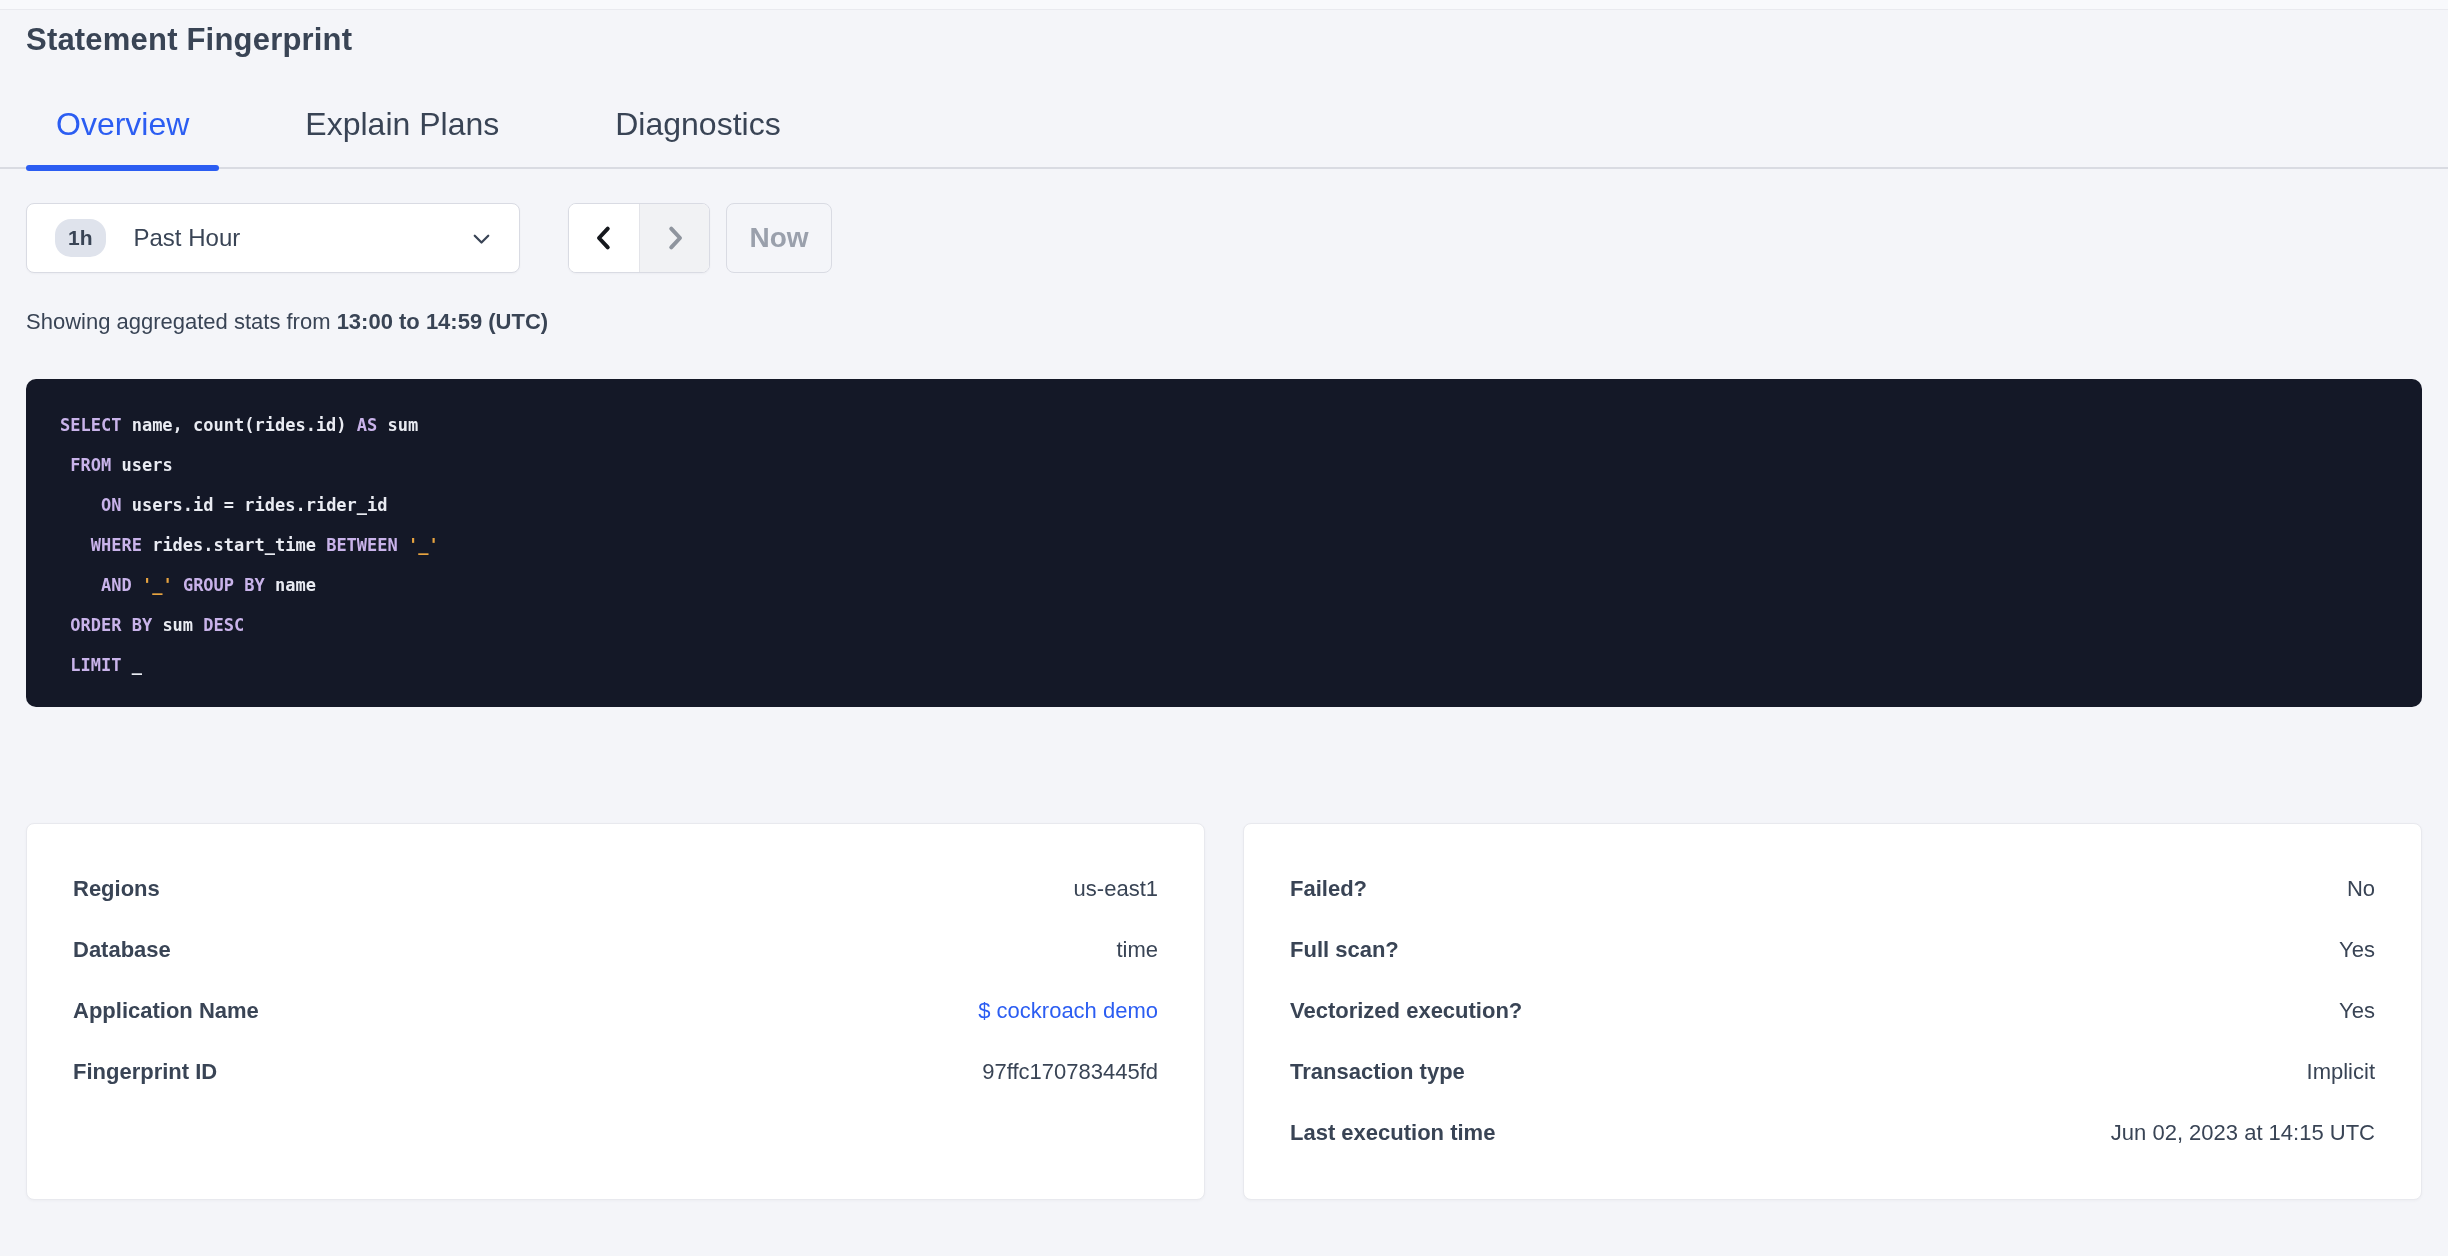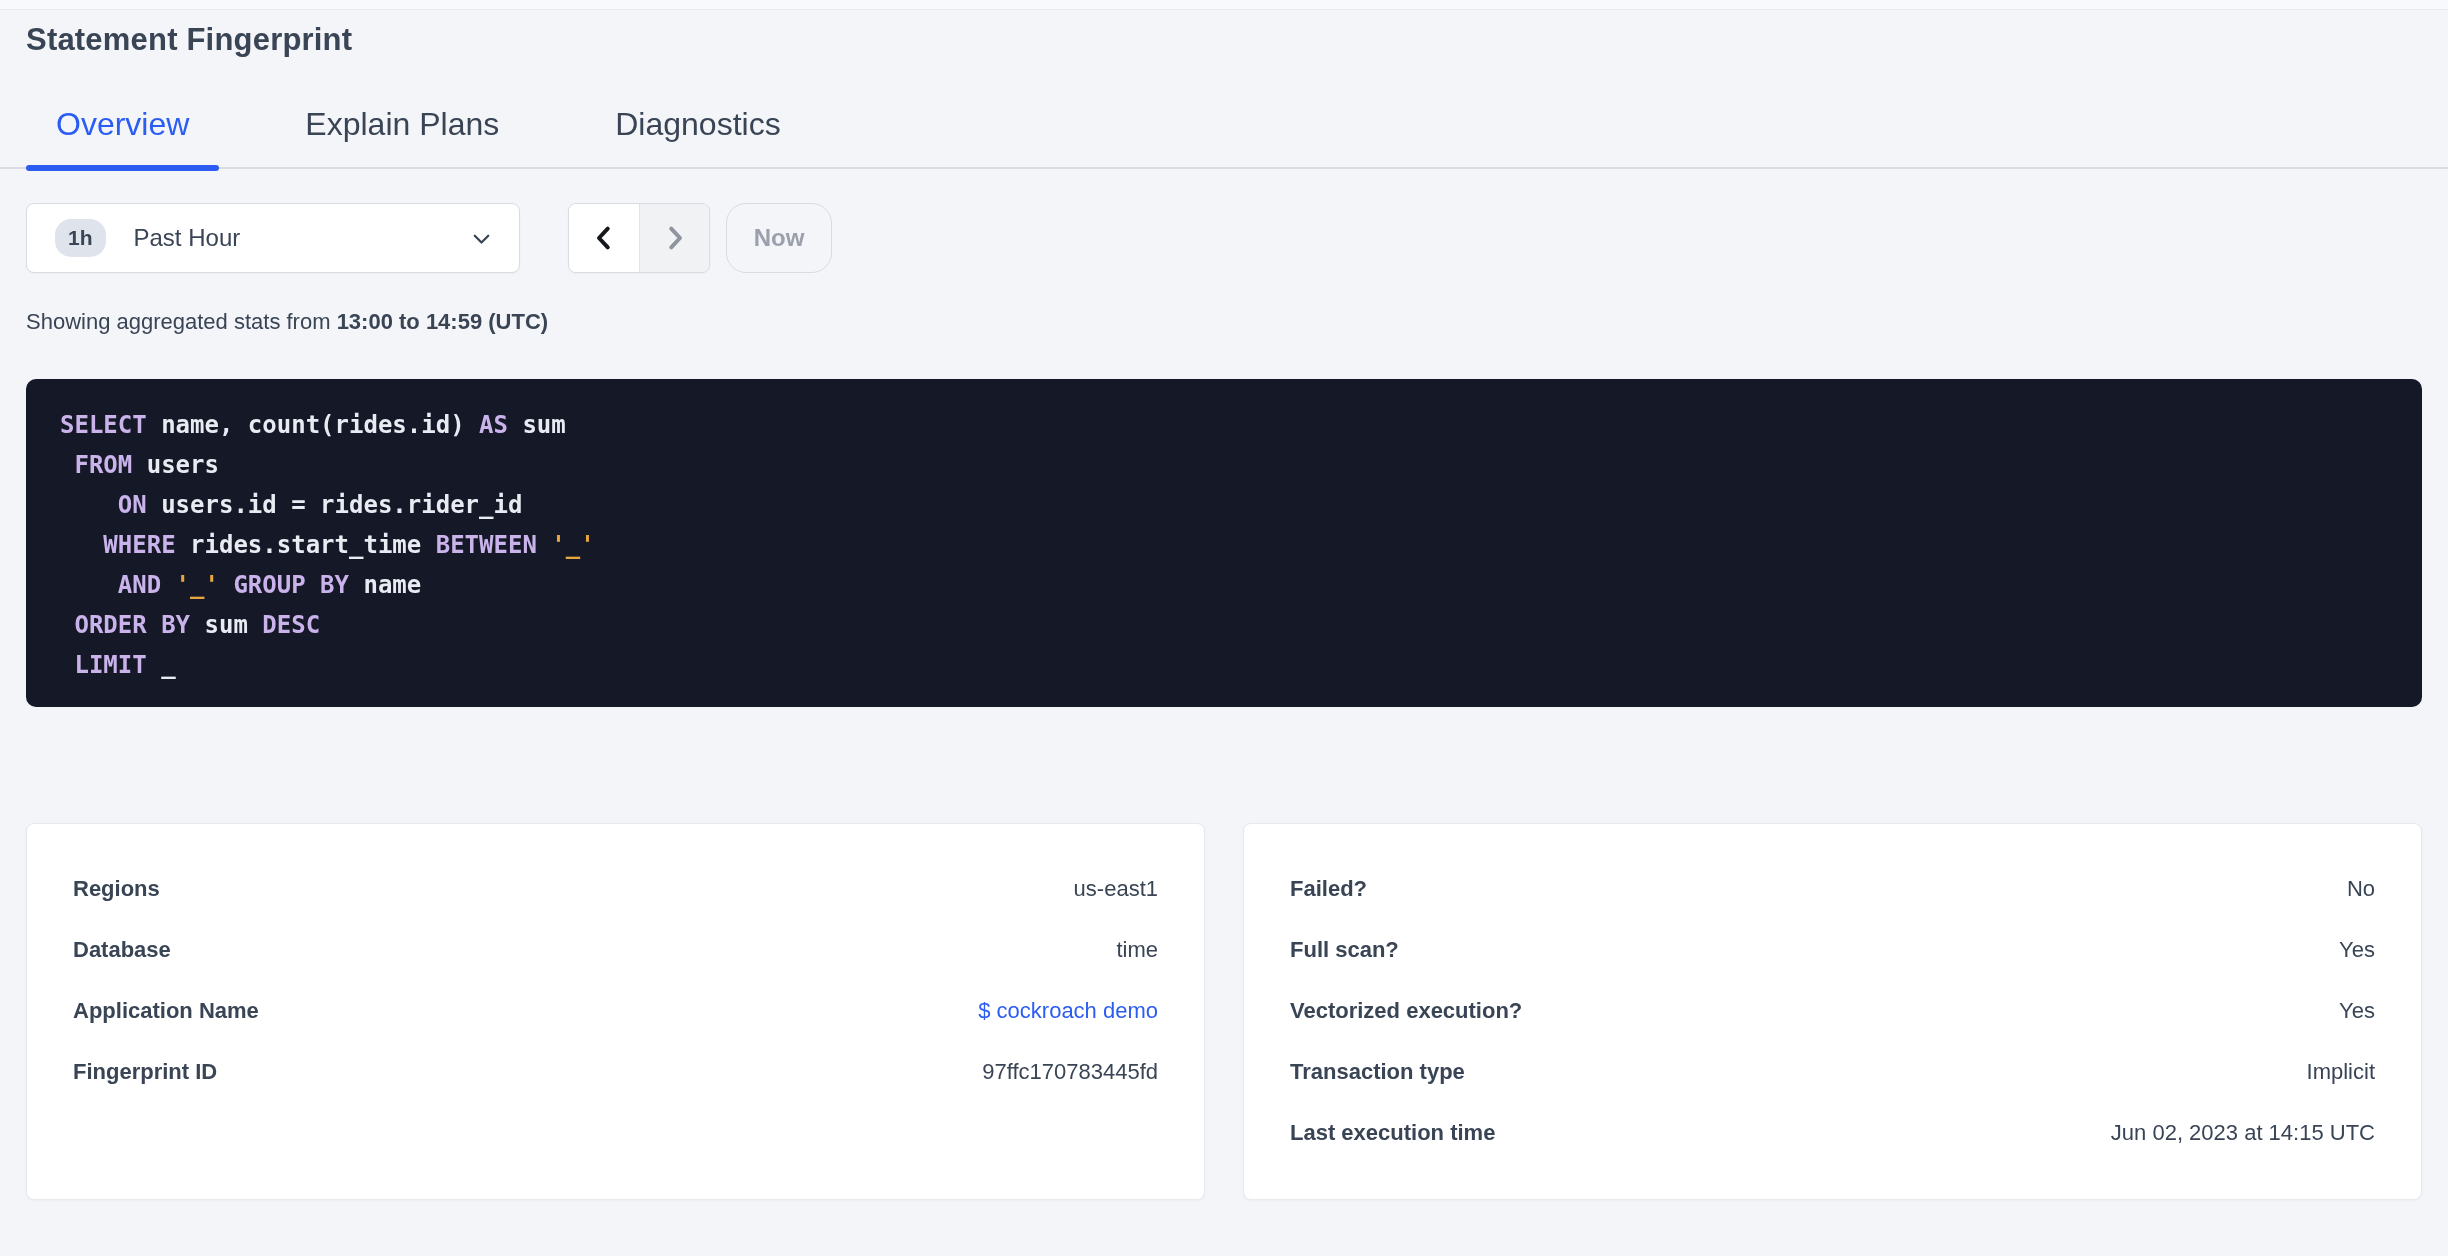--- a/index.html
+++ b/index.html
@@ -96,42 +96,42 @@
   .range-nav button.next {
     background: #f1f2f4;
     border-left: 1px solid #e3e4e9;
     cursor: default;
   }
   .now-btn {
     margin-left: 16px;
     width: 106px;
     background: transparent;
     border: 1px solid #d9dbe3;
-    border-radius: 20px;
+    border-radius: 8px;
     font-family: inherit;
-    font-size: 24px;
+    font-size: 28px;
     font-weight: 600;
     color: #9aa0ac;
     cursor: default;
   }
   
   .stats-line {
     margin: 36px 26px 0;
     font-size: 22px;
     color: var(--text-dark, #394455);
   }
   .stats-line strong { font-weight: 700; }
   
   .sqlbox {
     margin: 44px 26px 0;
     background: var(--sql-bg, #141827);
     border-radius: 10px;
     padding: 26px 34px 22px;
     font-family: "DejaVu Sans Mono", "Liberation Mono", monospace;
-    font-size: 24px;
+    font-size: 17px;
     font-weight: 600;
     line-height: 40px;
     color: var(--sql-text, #e9ebf2);
   }
   .sql-line { white-space: pre; }
   .tok-kw  { color: var(--sql-keyword, #c9b3ea); }
   .tok-str { color: var(--sql-string, #e8a440); }
   .tok-id  { color: var(--sql-text, #e9ebf2); }
   
   .cards {

